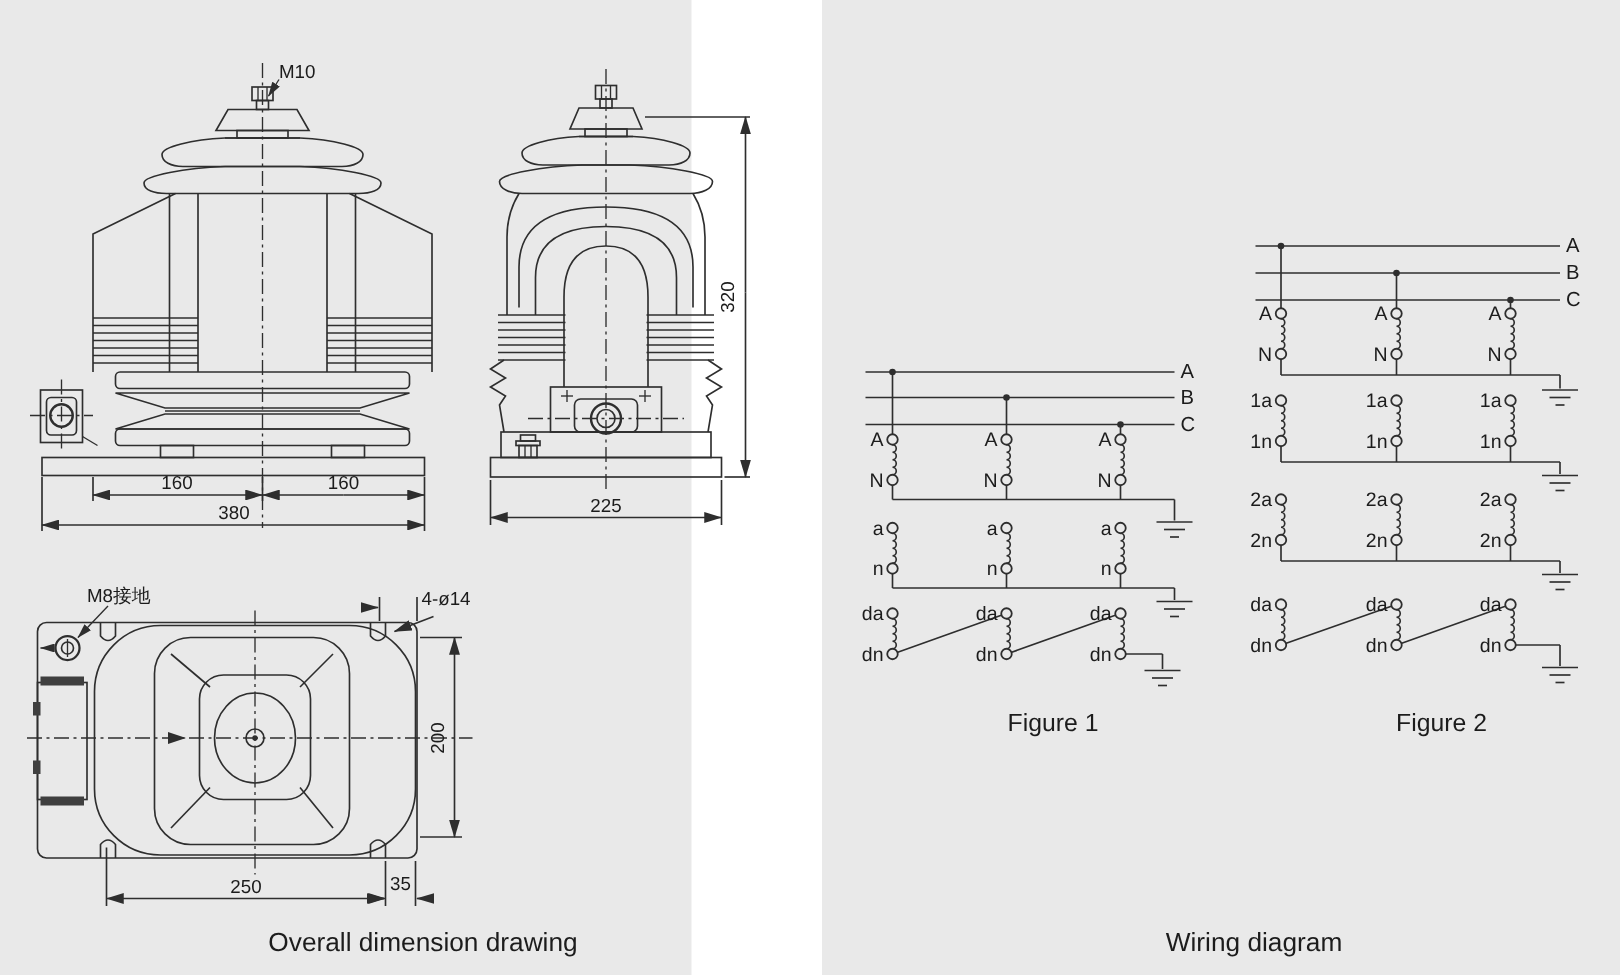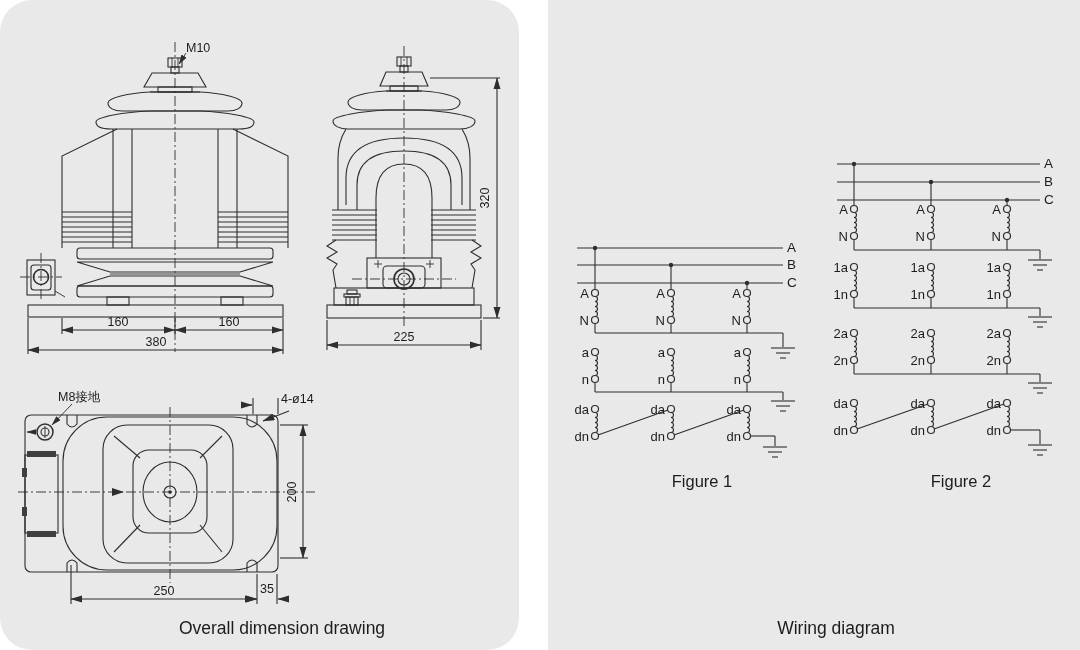--- a/index.html
+++ b/index.html
@@ -1,19 +1,19 @@
 <!DOCTYPE html>
 <html><head>
 <meta charset="utf-8">
 <style>
   html,body{margin:0;padding:0;background:#ffffff;}
   .canvas{position:relative;width:1080px;height:650px;background:#ffffff;overflow:hidden;
           font-family:"Liberation Sans", sans-serif;}
   .panel{position:absolute;top:0;height:650px;background:#e9e9e9;}
-  .panel.left{left:0;width:519px;border-radius:32px;}
+  .panel.left{left:0;width:461px;}
   .panel.right{left:548px;width:532px;}
   svg{display:block;}
   svg line, svg path, svg rect, svg circle, svg ellipse, svg polyline{
     stroke:#2e2e2e;fill:none;stroke-width:1.1;}
   svg text{stroke:none;fill:#1c1c1c;}
   .thin{stroke-width:0.9;}
   .thick{stroke-width:1.8;}
   .wire{stroke-width:1.25;}
   .cl{stroke-width:0.9;stroke-dasharray:10 3 2 3;}
   .fill-dark{fill:#3f3f3f;stroke:none;}

